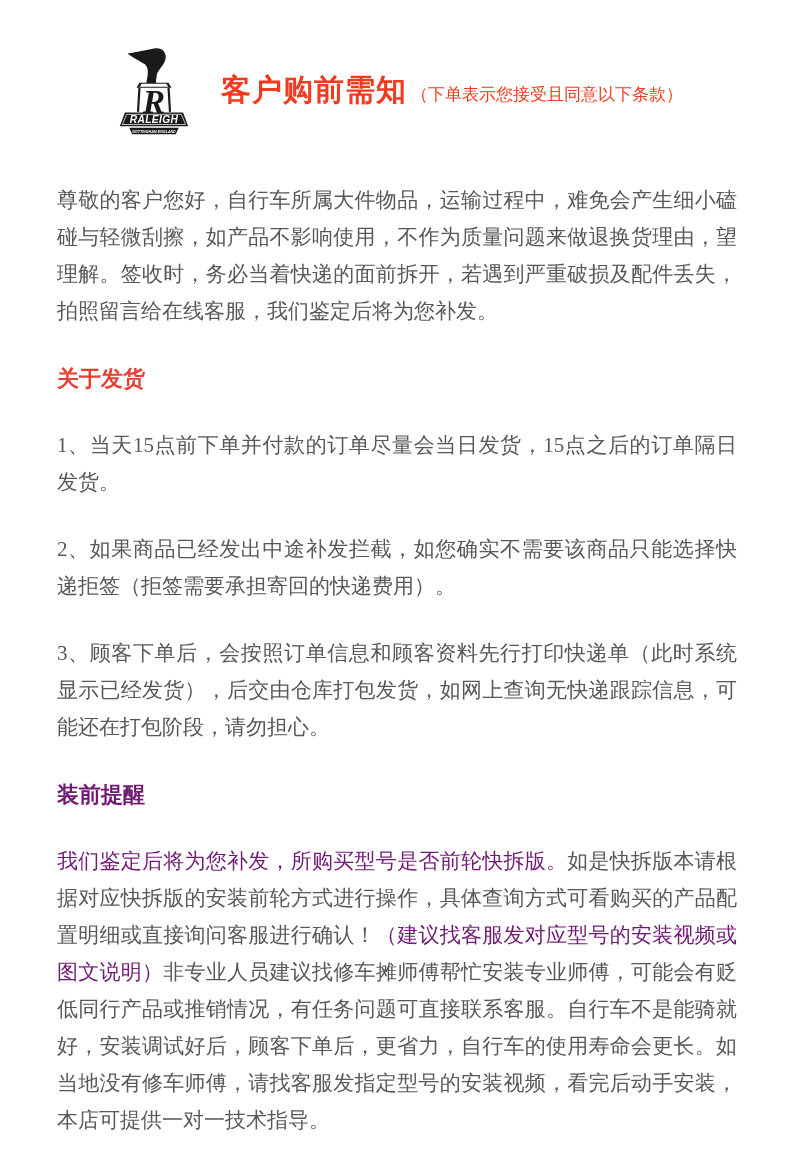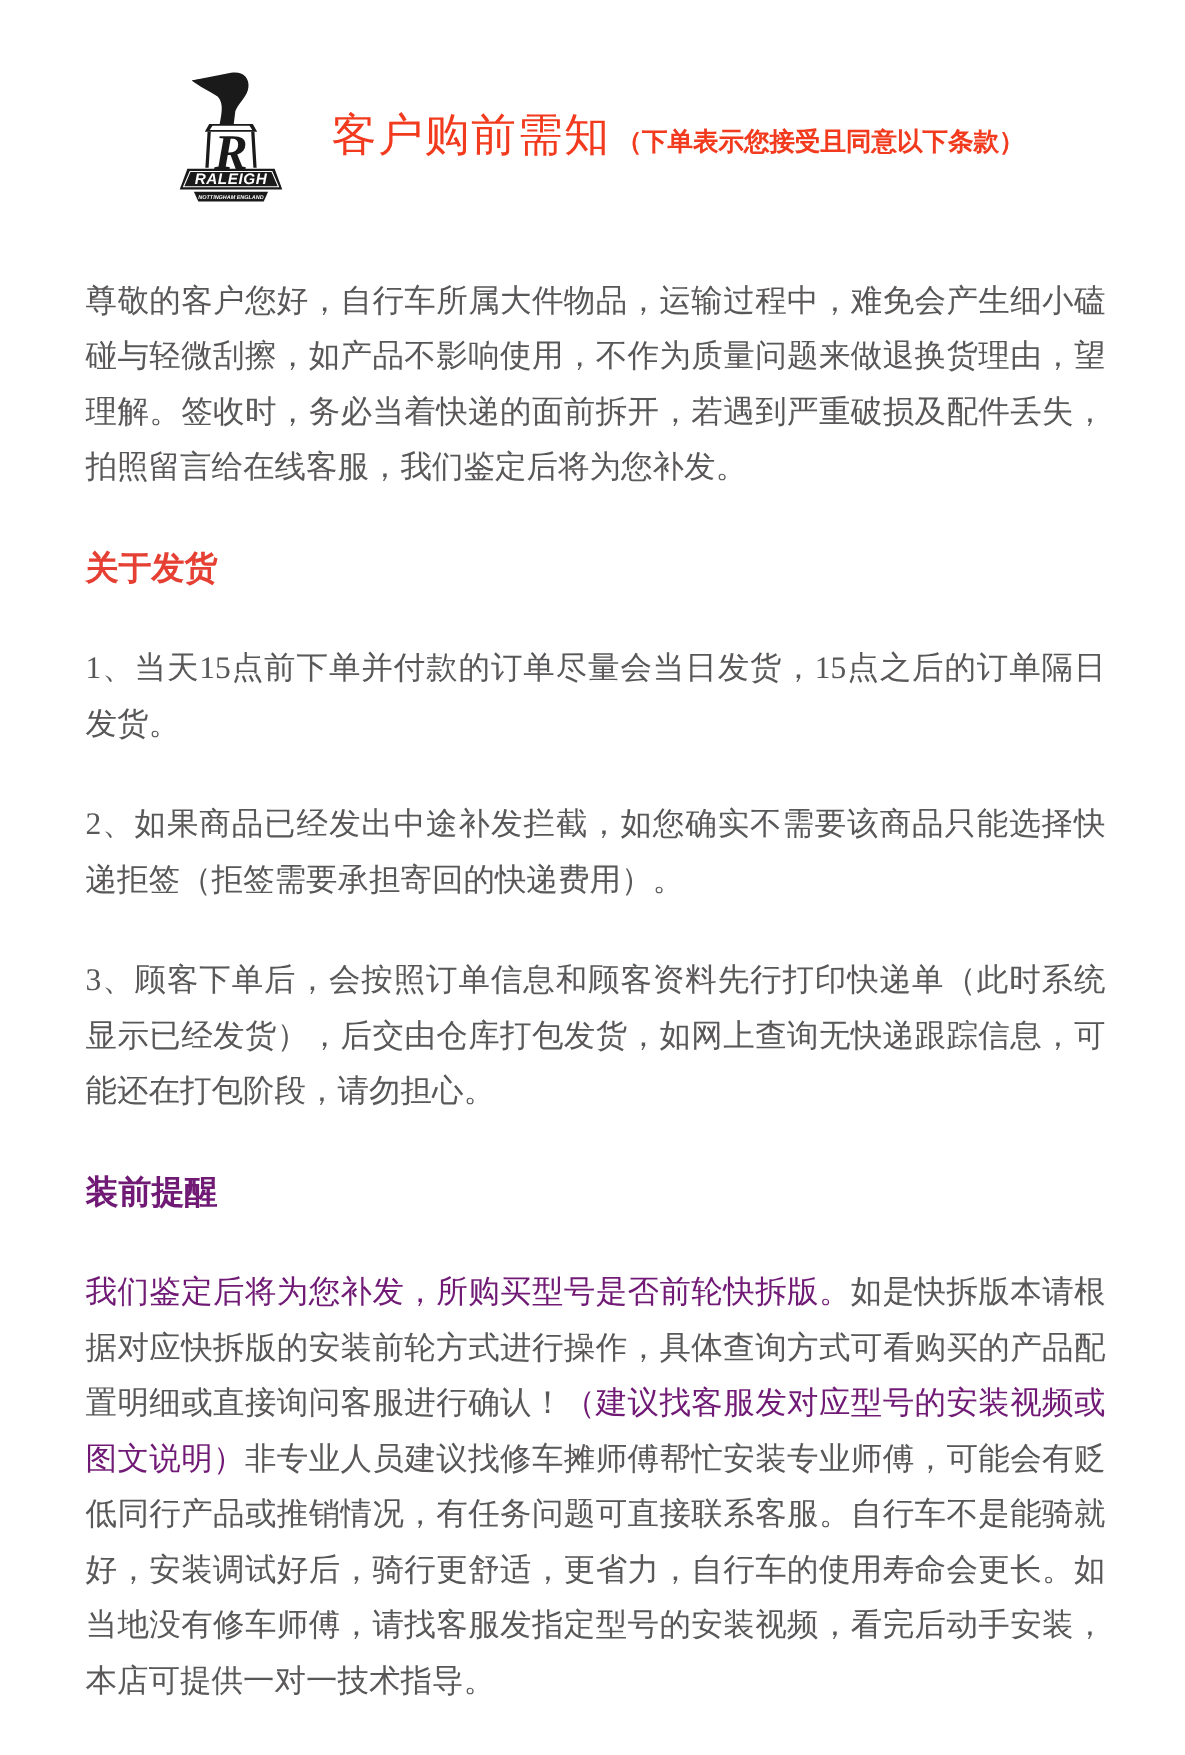--- a/index.html
+++ b/index.html
@@ -31,28 +31,28 @@
     flex: 0 0 auto;
   }
   .title-row {
     display: flex;
     align-items: baseline;
     margin-left: 22px;
     white-space: nowrap;
   }
   .page-title {
     font-family: "Liberation Sans", sans-serif;
-    font-weight: normal;
+    font-weight: bold;
     font-size: 30px;
     color: #f23b1e;
     letter-spacing: 1px;
   }
   .page-subtitle {
     font-family: "Liberation Sans", sans-serif;
-    font-weight: bold;
+    font-weight: normal;
     font-size: 17px;
     color: #f23b1e;
     margin-left: 4px;
   }
   
   .para {
     font-size: 21px;
     line-height: 37px;
     margin: 16px 0 30px 0;
     text-align: justify;
@@ -110,21 +110,21 @@
 
   <div>
     <h2 class="section-heading">关于发货</h2>
     <p class="para">1、当天15点前下单并付款的订单尽量会当日发货，15点之后的订单隔日发货。</p>
     <p class="para">2、如果商品已经发出中途补发拦截，如您确实不需要该商品只能选择快递拒签（拒签需要承担寄回的快递费用）。</p>
     <p class="para">3、顾客下单后，会按照订单信息和顾客资料先行打印快递单（此时系统显示已经发货），后交由仓库打包发货，如网上查询无快递跟踪信息，可能还在打包阶段，请勿担心。</p>
   </div>
 
   <div>
     <h2 class="section-heading red">装前提醒</h2>
-    <p class="para"><span class="red">我们鉴定后将为您补发，所购买型号是否前轮快拆版。</span><span>如是快拆版本请根据对应快拆版的安装前轮方式进行操作，具体查询方式可看购买的产品配置明细或直接询问客服进行确认！</span><span class="red">（建议找客服发对应型号的安装视频或图文说明）</span><span>非专业人员建议找修车摊师傅帮忙安装专业师傅，可能会有贬低同行产品或推销情况，有任务问题可直接联系客服。自行车不是能骑就好，安装调试好后，骑行更舒适，更省力，自行车的使用寿命会更长。如当地没有修车师傅，请找客服发指定型号的安装视频，看完后动手安装，本店可提供一对一技术指导。</span></p>
+    <p class="para"><span class="red">我们鉴定后将为您补发，所购买型号是否前轮快拆版。</span><span>如是快拆版本请根据对应快拆版的安装前轮方式进行操作，具体查询方式可看购买的产品配置明细或直接询问客服进行确认！</span><span class="red">（建议找客服发对应型号的安装视频或图文说明）</span><span>非专业人员建议找修车摊师傅帮忙安装专业师傅，可能会有贬低同行产品或推销情况，有任务问题可直接联系客服。自行车不是能骑就好，安装调试好后，顾客下单后，更省力，自行车的使用寿命会更长。如当地没有修车师傅，请找客服发指定型号的安装视频，看完后动手安装，本店可提供一对一技术指导。</span></p>
   </div>
 
   <div>
     <h2 class="section-heading">关于安装</h2>
 
   </div>
 
 </div>
 
 </body></html>

